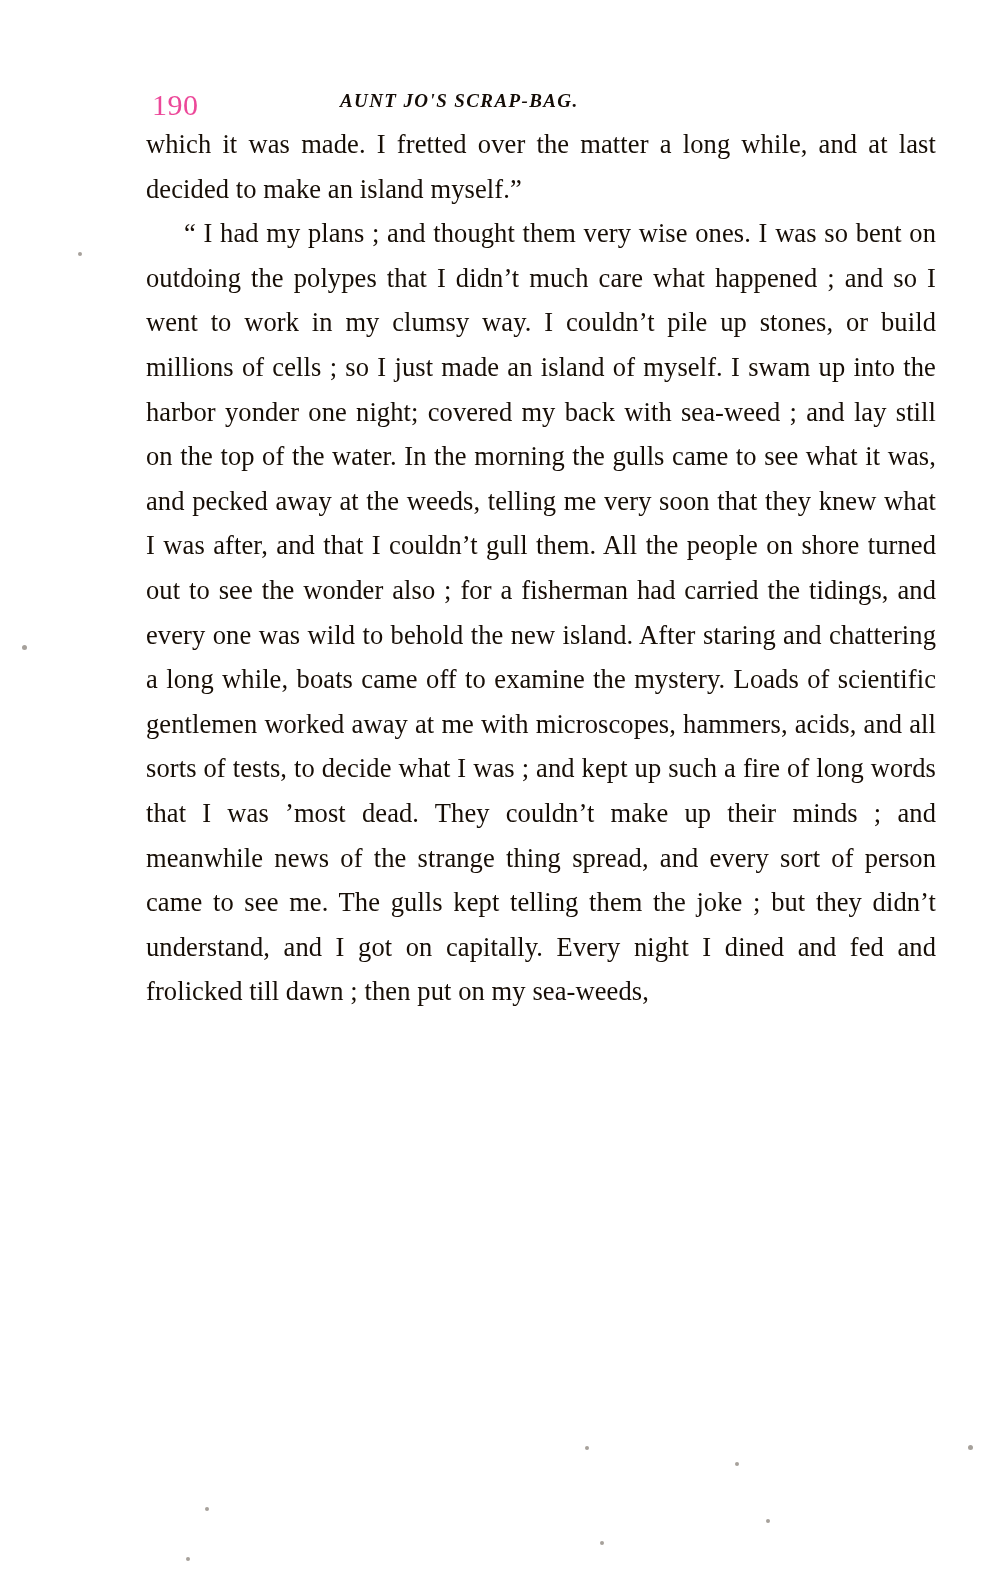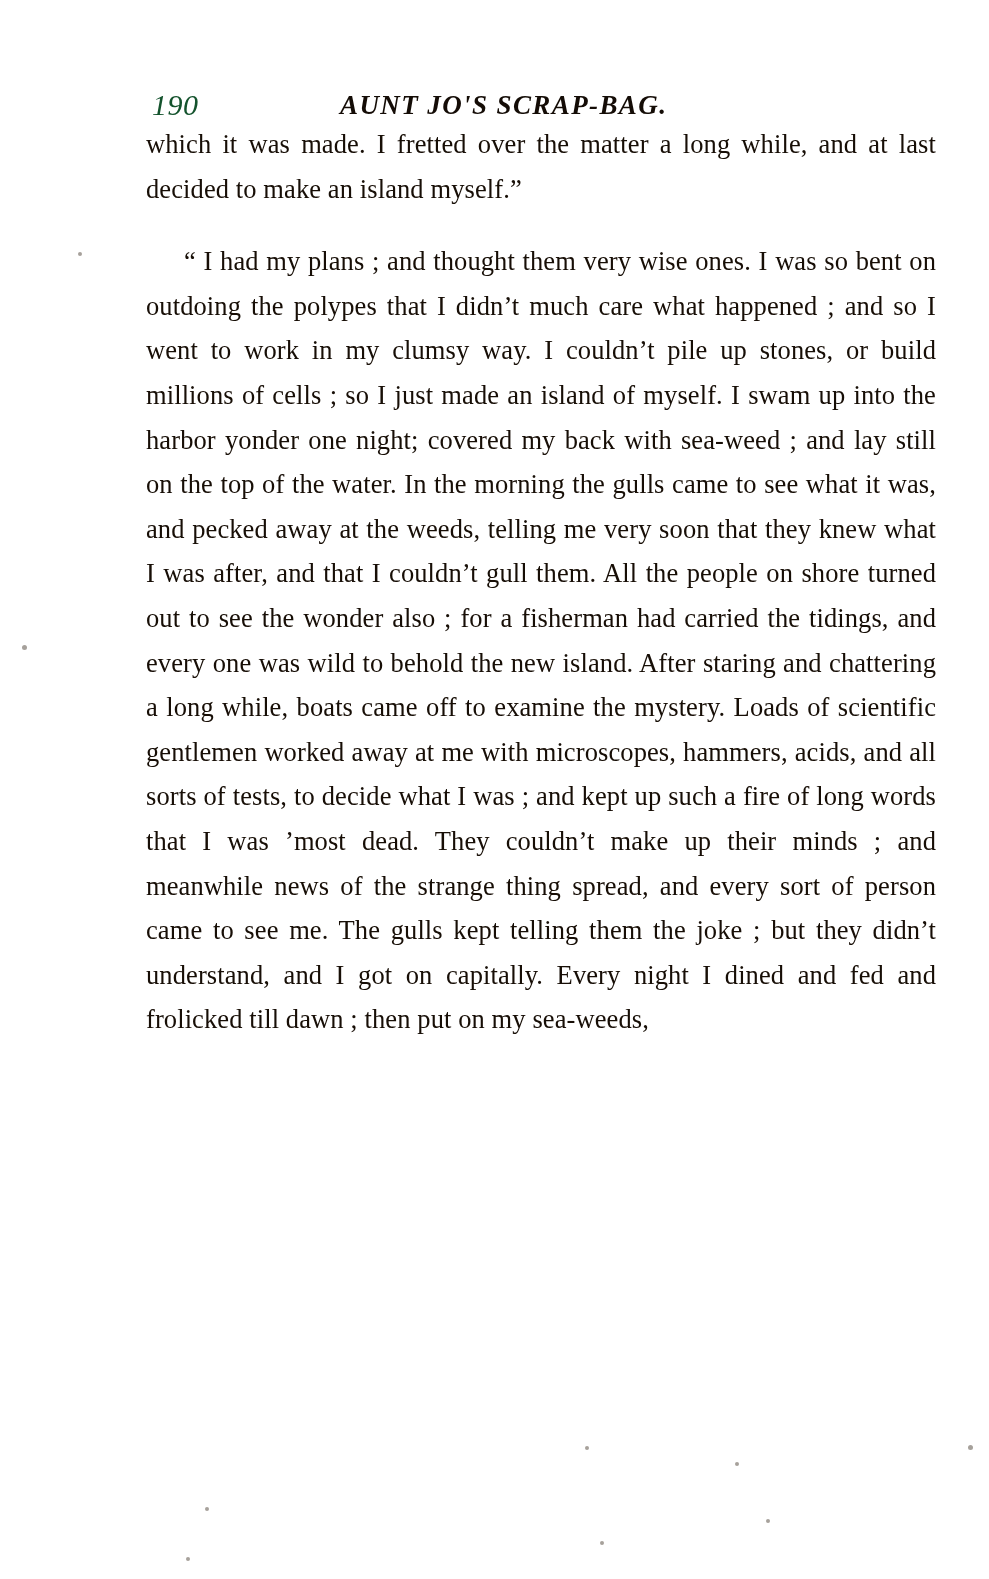--- a/index.html
+++ b/index.html
@@ -29,28 +29,27 @@
     width: 989px;
     height: 44px;
   }
   .folio {
     position: absolute;
     left: 152px;
     top: 44px;
     font-size: 30px;
     font-family: "Liberation Serif", serif;
     letter-spacing: 0.5px;
-    color: #14532d;
-    font-style: italic;
+    color: #ec4899;
   }
   .running-title {
     position: absolute;
     left: 340px;
     top: 46px;
-    font-size: 27px;
+    font-size: 19px;
     font-style: italic;
     font-weight: bold;
     letter-spacing: 1.4px;
     color: #140c06;
     white-space: nowrap;
   }
   .textblock {
     position: absolute;
     left: 146px;
     top: 122px;
@@ -63,21 +62,20 @@
     text-align: justify;
     text-justify: inter-word;
     color: #170e06;
     letter-spacing: 0.1px;
   }
   .para.indent {
     text-indent: 38px;
   }
   .para.last-nojustify {
     text-align: justify;
-    margin-top: 28px;
   }
   
   .speck {
     position: absolute;
     background: #5d5348;
     border-radius: 50%;
     opacity: 0.55;
   }
 </style>
 </head>

